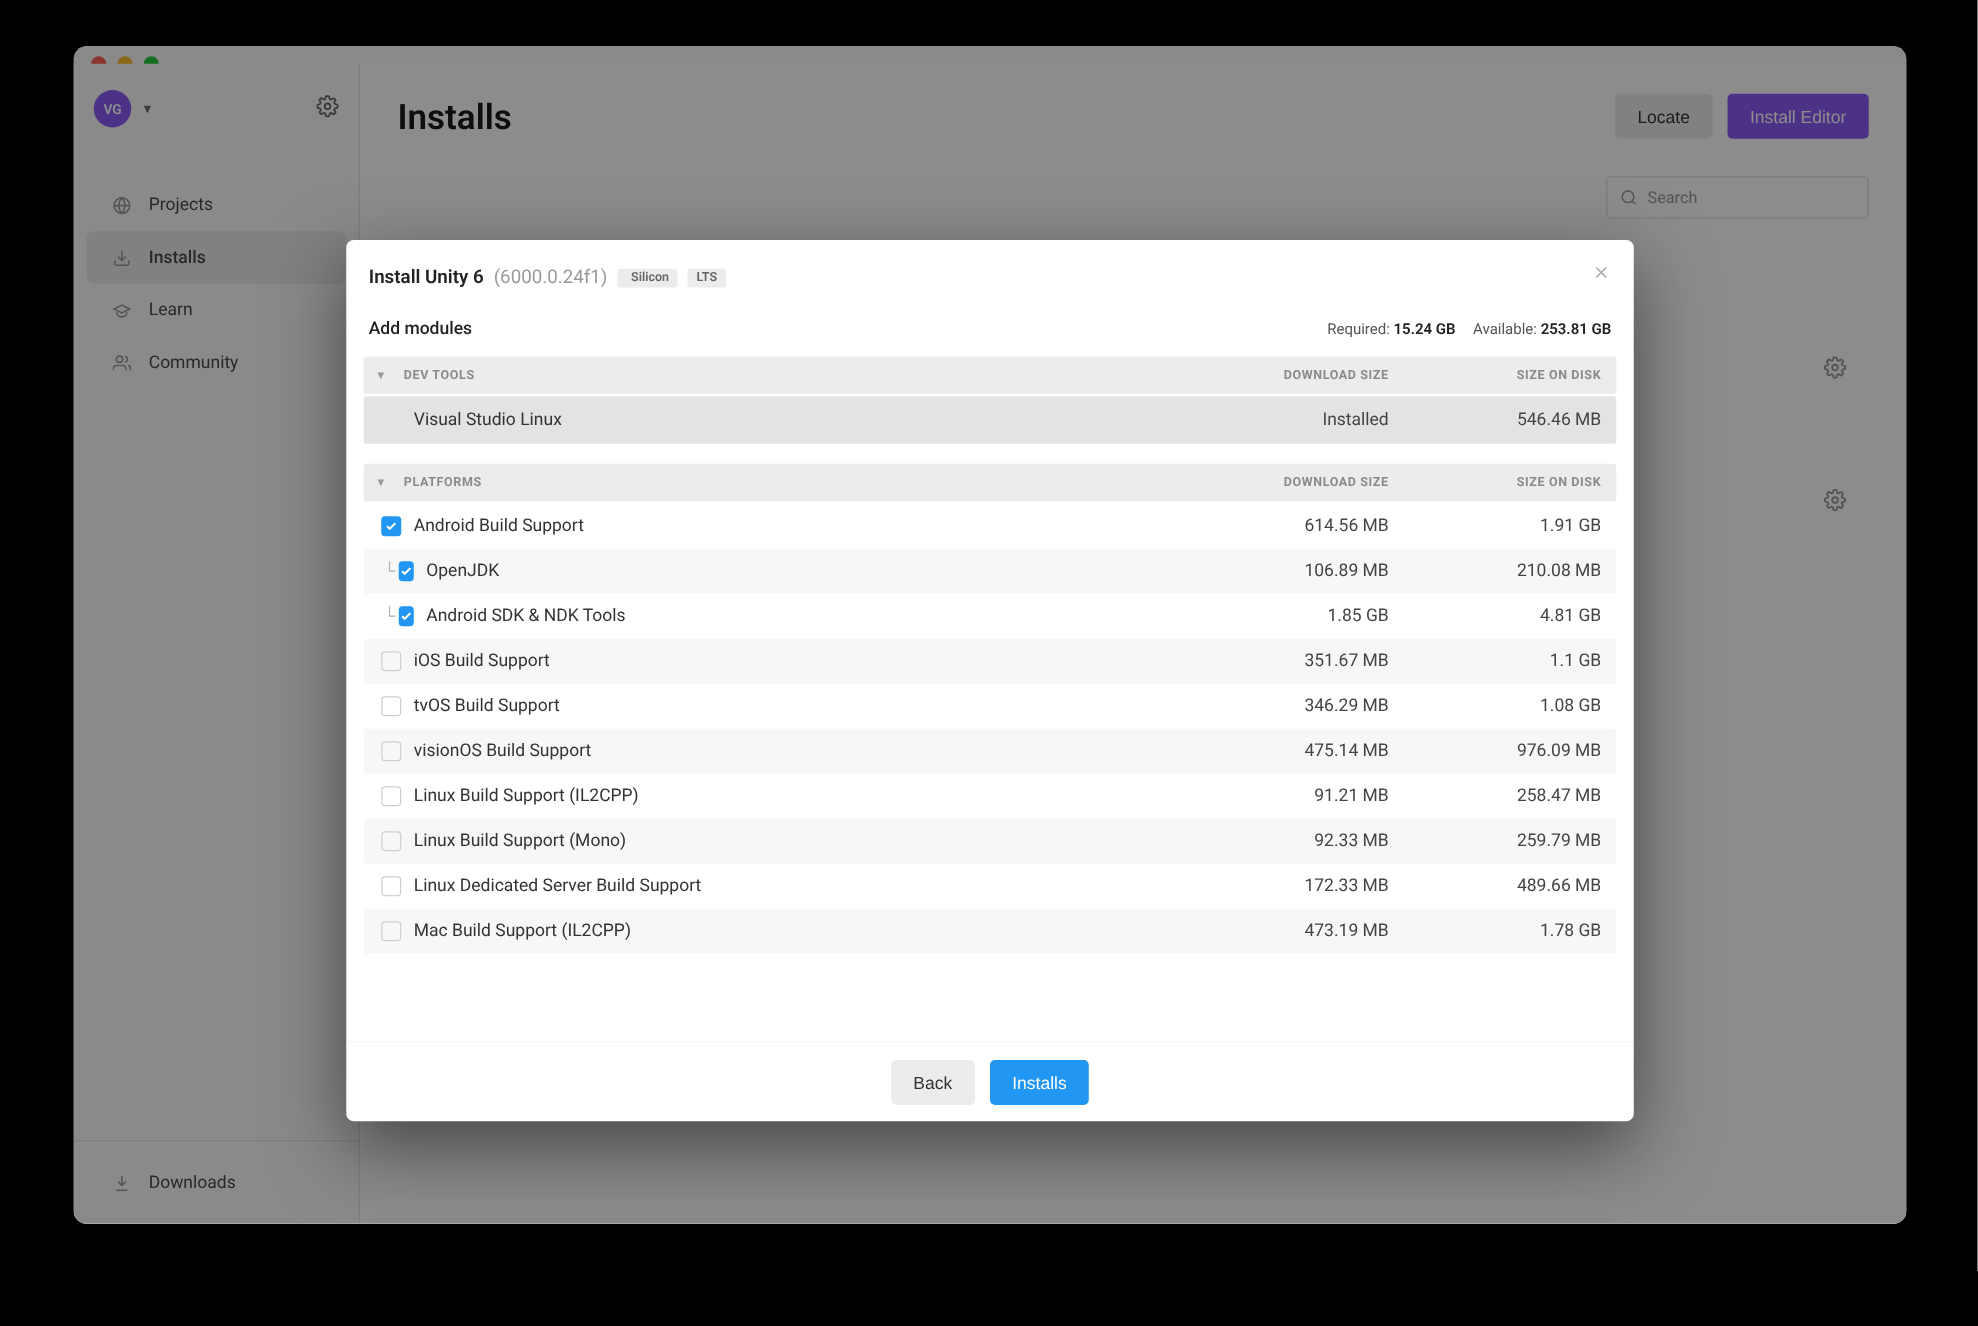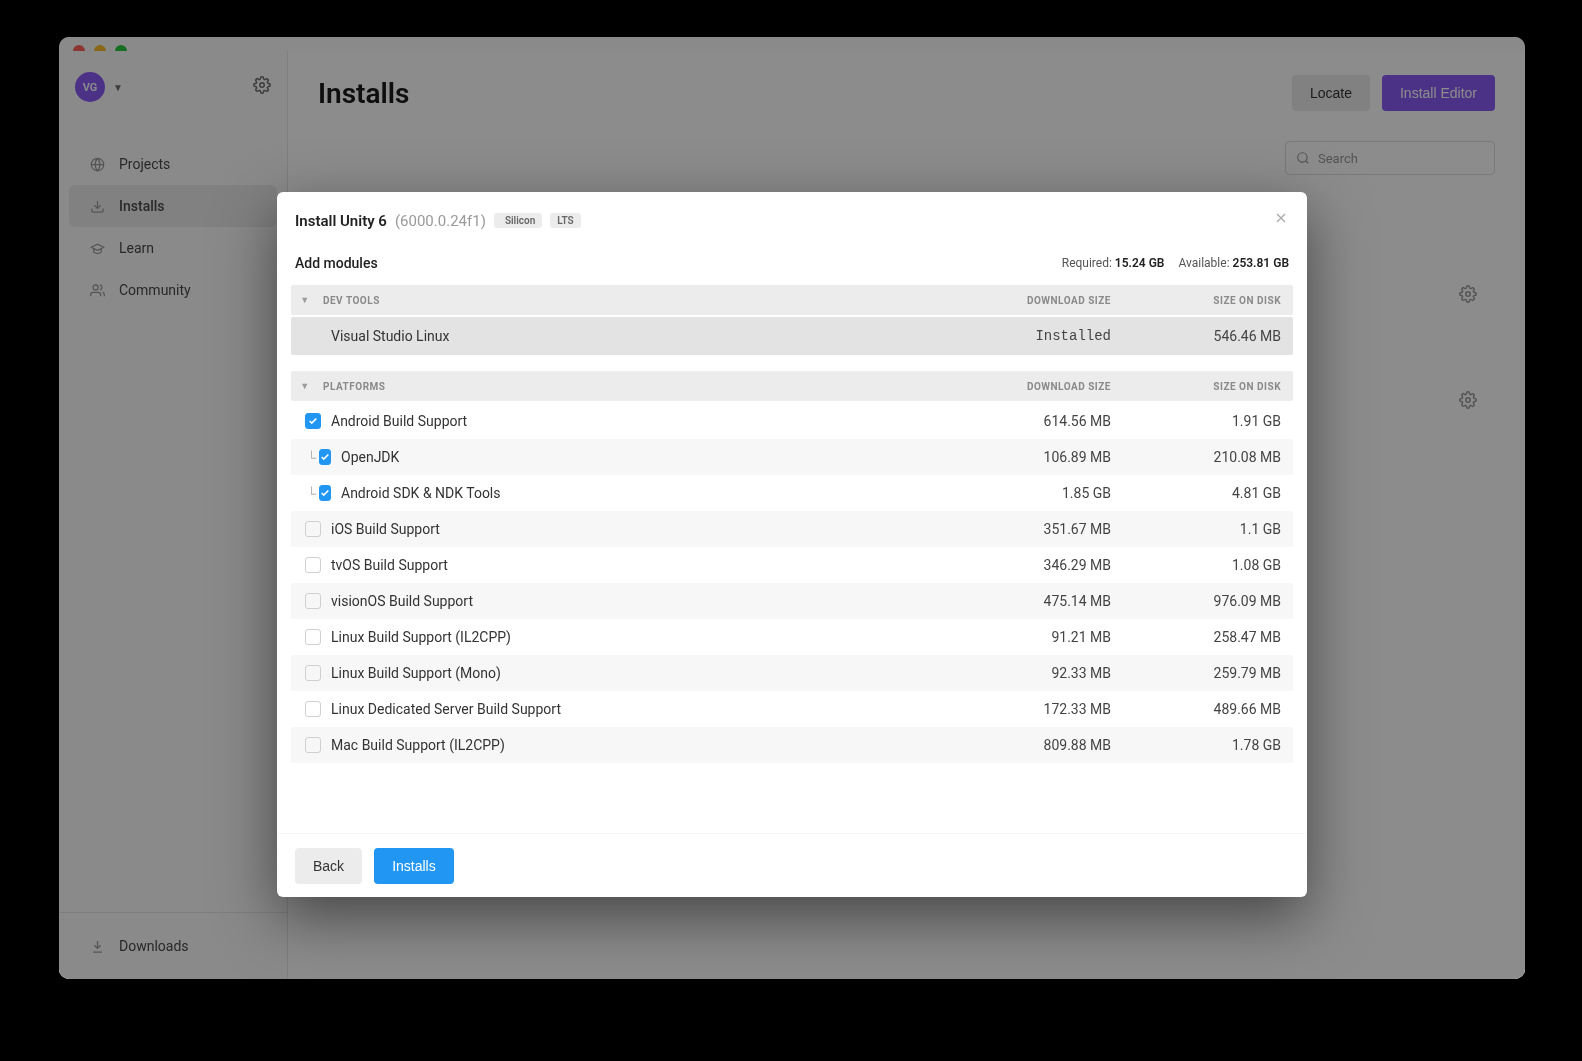--- a/index.html
+++ b/index.html
@@ -121,21 +121,21 @@
   border-radius: 6px;
   box-shadow: 0 20px 60px rgba(0,0,0,0.5);
   display: flex;
   flex-direction: column;
   overflow: hidden;
 }
 .modal-header {
   padding: 18px 18px 14px 18px;
   display: flex; justify-content: space-between; align-items: center;
 }
-.modal-title-row { display:flex; align-items:center; gap:8px; font-size:15px;}
+.modal-title-row { display:flex; align-items:flex-end; gap:8px; font-size:15px;}
 .modal-title-main { font-weight:600; color:#222;}
 .modal-title-version { color:#9a9a9a; }
 .badge {
   display:inline-flex; align-items:center;
   padding: 2px 7px; border-radius:3px;
   font-size: 10px; font-weight:600;
   background:#ececec; color:#666;
   gap:4px;
 }
 .close-btn { color:#aaa; font-size:18px; cursor:pointer; background:none; border:none;}
@@ -184,27 +184,27 @@
 .checkbox.checked svg { stroke:#fff;}
 .module-name { padding-left:0px;}
 .child-row .checkbox { margin-left:36px;}
 .child-row .module-name::before {
   content:"";
 }
 .elbow { margin-left: 16px; color:#b0b0b0; font-size:13px; width:18px; display:inline-block;}
 .section-gap { height:16px;}
 .modal-footer {
   height: 64px;
-  display:flex; justify-content:flex-start; align-items:center;
+  display:flex; justify-content:center; align-items:center;
   padding: 0 18px; gap:12px;
   border-top: 1px solid rgba(0,0,0,0.03);
 }
 .btn-back { background:#ececec; color:#333;}
 .btn-cont { background:#2196f3; color:#fff;}
-.installed-txt { color:#444;font-family:Liberation Mono, monospace;}
+.installed-txt { color:#444;}
 </style>
 </head>
 <body>
 
 <div class="window">
   <div class="titlebar">
     <div class="traffic-lights">
       <div class="traffic-light tl-red"></div>
       <div class="traffic-light tl-yellow"></div>
       <div class="traffic-light tl-green"></div>
@@ -448,21 +448,21 @@
               </span>
               <span class="module-name">Linux Dedicated Server Build Support</span>
               <span class="col-r">172.33 MB</span>
               <span class="col-r">489.66 MB</span>
             </div>
             <div class="module-row striped">
               <span>
                 <span class="checkbox"></span>
               </span>
               <span class="module-name">Mac Build Support (IL2CPP)</span>
-              <span class="col-r">809.88 MB</span>
+              <span class="col-r">473.19 MB</span>
               <span class="col-r">1.78 GB</span>
             </div>
           </div>
       </div>
 
       <div class="modal-footer">
         <button class="btn btn-back">Back</button>
         <button class="btn btn-cont">Installs</button>
       </div>
     </div>

